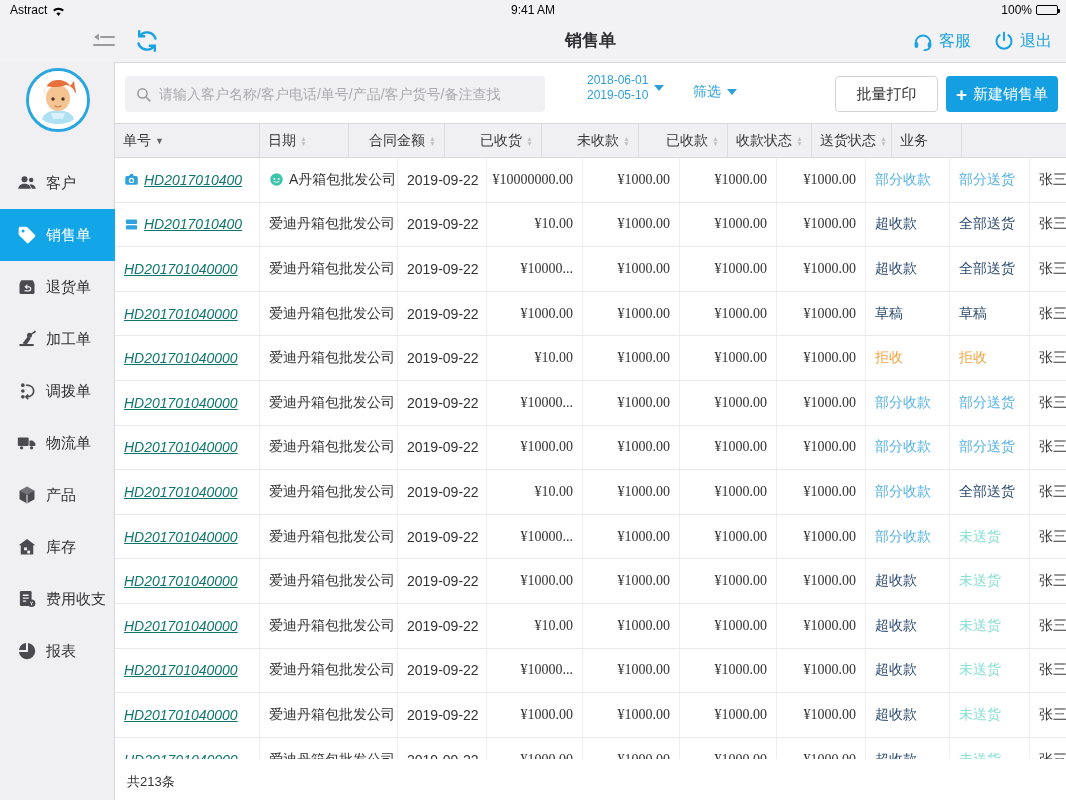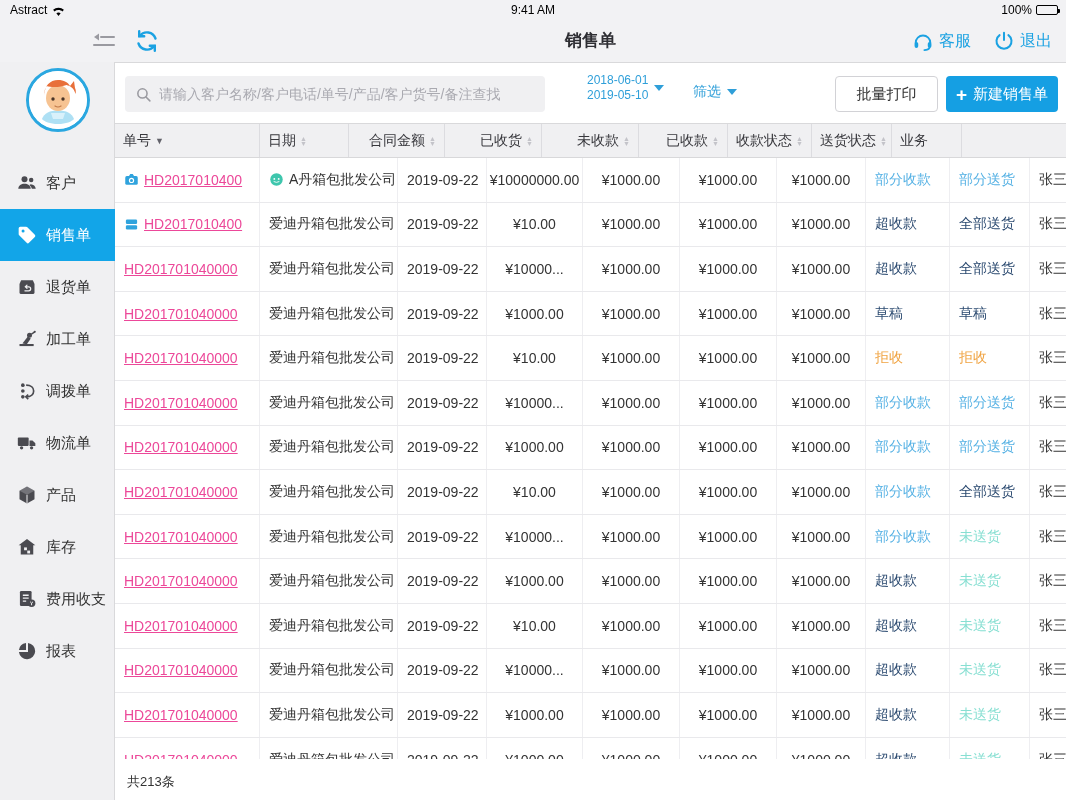--- a/index.html
+++ b/index.html
@@ -62,22 +62,22 @@
   .tbl { width:985px; }
   .thead { display:flex; height:34px; background:#f0f0f2; border-bottom:1px solid #d8d8da; }
   .th { display:flex; align-items:center; padding:0 8px; font-size:14px; color:#37373c;
     border-right:1px solid #dcdce0; overflow:hidden; white-space:nowrap; gap:4px; cursor:pointer; }
   .th.money { justify-content:flex-end; }
   .carets { display:flex; flex-direction:column; font-size:7px; line-height:5px; color:#c3c3c9; }
   .caret-active { font-size:9px; color:#62626a; }
   .row { display:flex; height:44.6px; border-bottom:1px solid #e9e9ec; cursor:pointer; background:#fff; }
   .td { display:flex; align-items:center; padding:0 9px; font-size:14px; color:#333;
     border-right:1px solid #eeeef1; overflow:hidden; white-space:nowrap; gap:5px; }
-  .td.money { justify-content:center; }
-  .order-link { color:#ec4899; text-decoration:underline; }
+  .td.money { justify-content:flex-end;font-family:Liberation Serif, serif; }
+  .order-link { color:#0f766e; text-decoration:underline;font-style:italic; }
   .mini-icon { width:15px; height:15px; flex:0 0 auto; color:#2fa3dd; display:flex; }
 
   
   .list-footer { position:absolute; left:0; top:696px; width:827px; height:42px; }
   .total-count { position:absolute; left:12px; top:14px; font-size:13px; color:#333; }
 
   svg { display:block; }
 </style>
 </head>
 <body>

